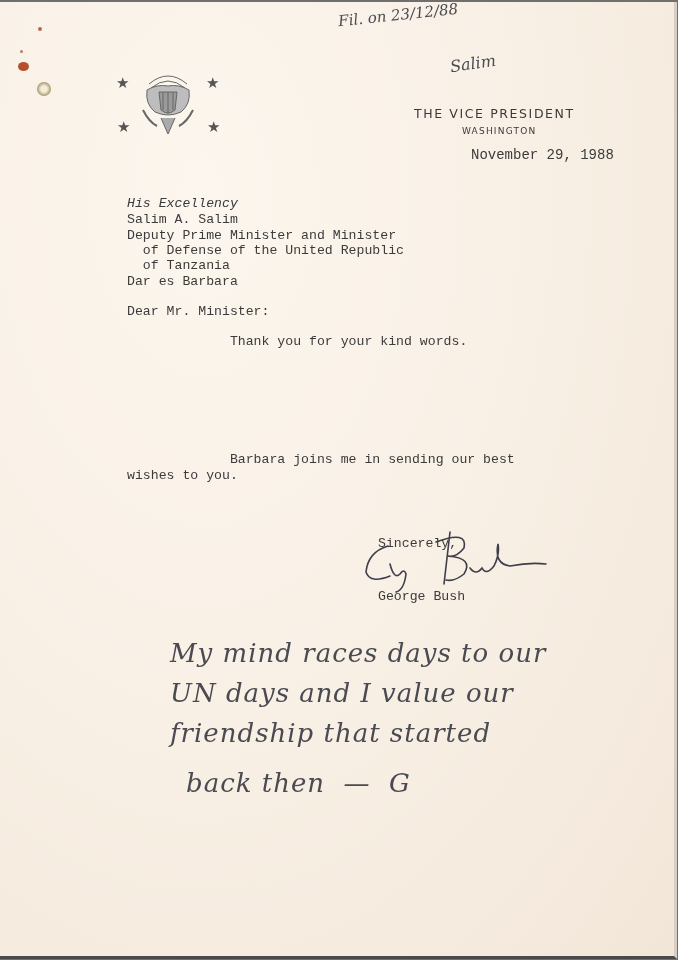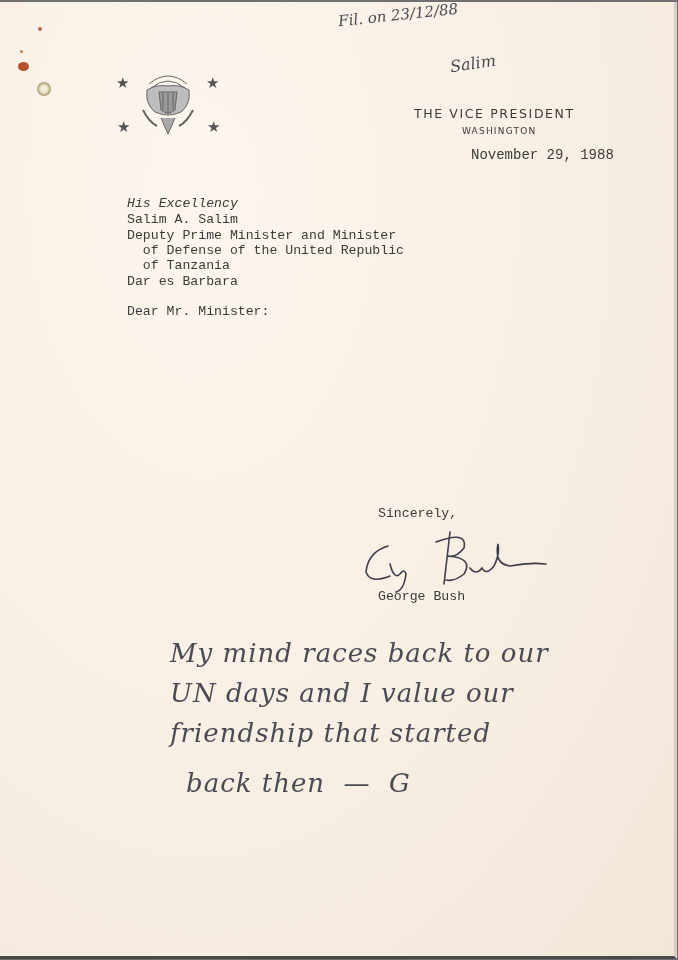--- a/index.html
+++ b/index.html
@@ -85,34 +85,37 @@
     <div class="typed" style="left:127px;top:194px;font-style:italic;">His Excellency</div>
     <div class="typed" style="left:127px;top:210px;">Salim A. Salim</div>
     <div class="typed" style="left:127px;top:226px;">Deputy Prime Minister and Minister</div>
     <div class="typed" style="left:127px;top:241px;">  of Defense of the United Republic</div>
     <div class="typed" style="left:127px;top:256px;">  of Tanzania</div>
     <div class="typed" style="left:127px;top:272px;">Dar es Barbara</div>
   </div>
 
   <div class="typed" style="left:127px;top:302px;">Dear Mr. Minister:</div>
 
+  <div class="typed" style="left:127px;top:332px;">             Thank you for your kind words.</div>
+  <div class="typed" style="left:127px;top:450px;">             Barbara joins me in sending our best
+wishes to you.</div>
 
-  <div class="typed" style="left:378px;top:504px;font-family:Liberation Mono, monospace;">Sincerely,</div>
+  <div class="typed" style="left:378px;top:534px;font-family:Liberation Mono, monospace;">Sincerely,</div>
 
   <svg class="sig" viewBox="0 0 190 70">
     <g fill="none" stroke="#3e3e4a" stroke-width="1.6" stroke-linecap="round">
       <path d="M28 22 Q8 28 6 48 Q10 60 30 52"></path>
       <path d="M30 40 Q34 56 40 50 Q44 44 46 50 Q44 66 36 68"></path>
       <path d="M90 8 L84 60"></path>
       <path d="M76 18 Q108 6 104 24 Q96 34 88 32 Q114 34 104 50 Q94 58 86 56"></path>
       <path d="M110 44 Q116 52 122 44 Q126 52 134 42 Q140 30 138 20 Q134 40 150 42 Q170 38 186 40"></path>
     </g>
   </svg>
 
   <div class="typed" style="left:378px;top:587px;">George Bush</div>
 
   <div>
-    <div class="hand note-line" style="top:636px;">My mind races back to our</div>
+    <div class="hand note-line" style="top:636px;">My mind races days to our</div>
     <div class="hand note-line" style="top:676px;">UN days and I value our</div>
     <div class="hand note-line" style="top:716px;">friendship that started</div>
     <div class="hand note-line" style="top:766px;left:186px;">back then  —  G</div>
   </div>
 </div>
 
 </body></html>

